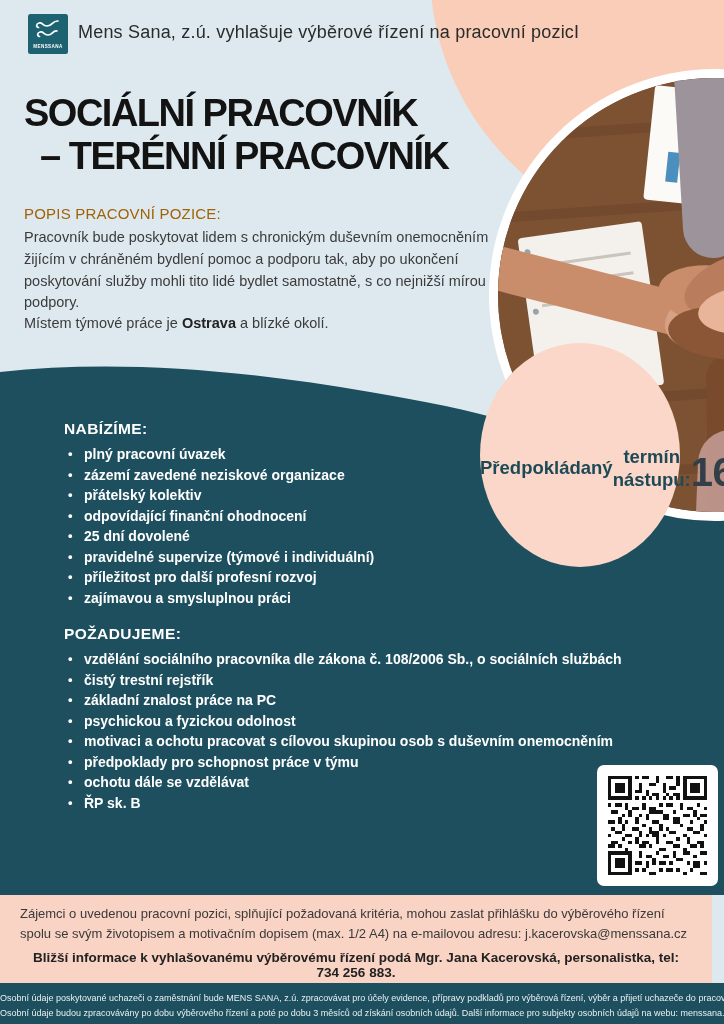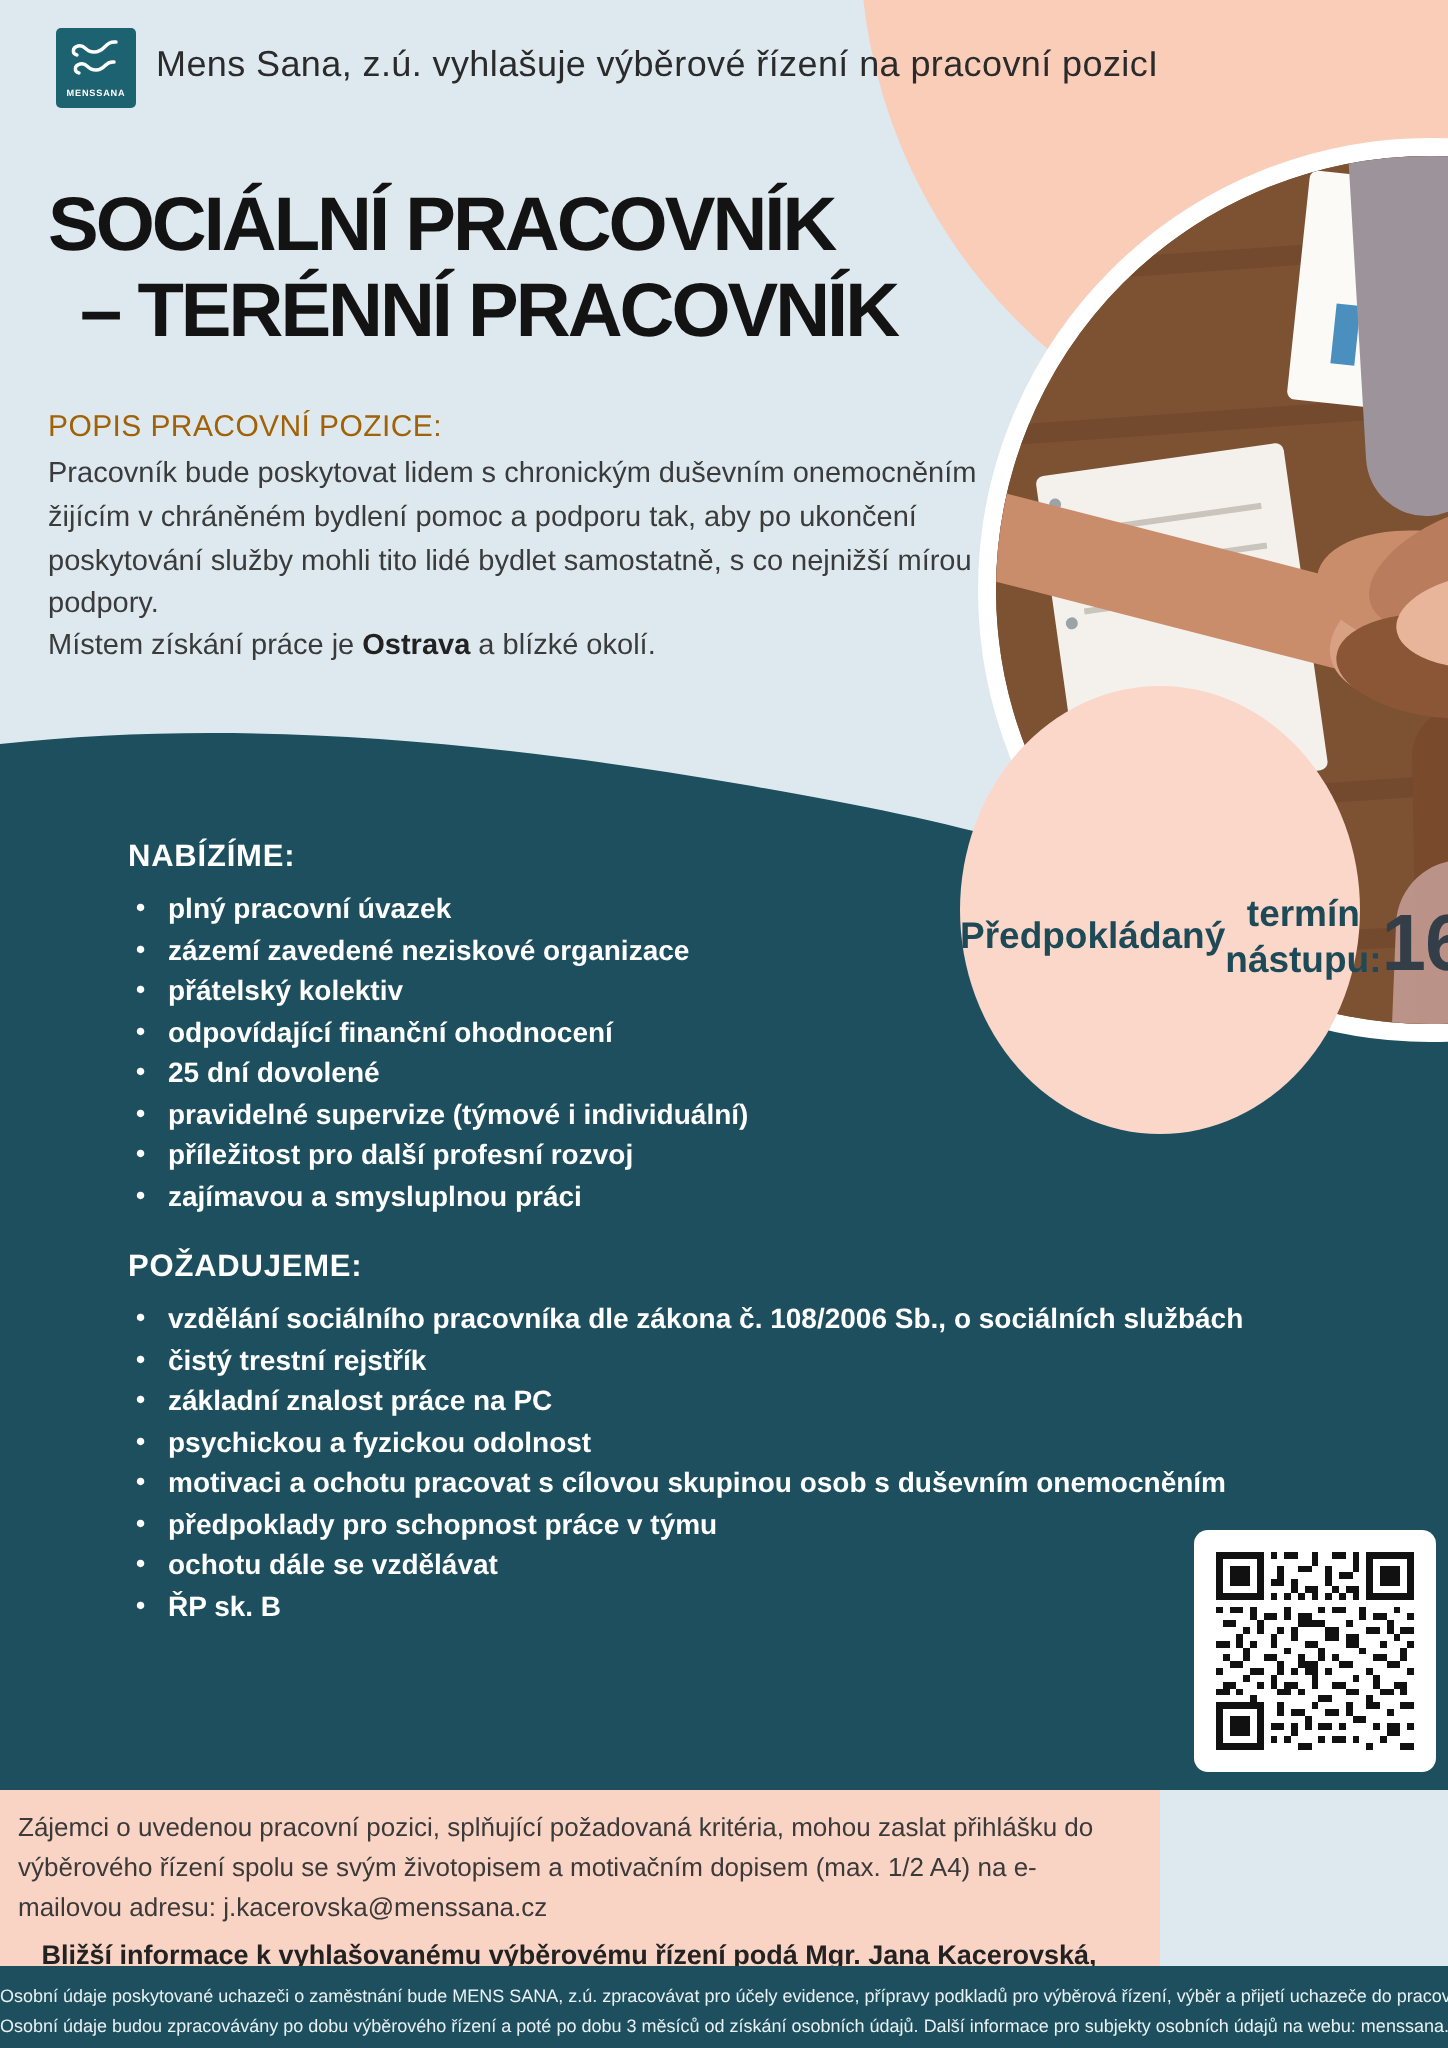--- a/index.html
+++ b/index.html
@@ -72,22 +72,22 @@
   }
   
   .qr-box {
     position:absolute; left:597px; top:765px; width:121px; height:121px;
     background:#fff; border-radius:7px; z-index:5;
     display:flex; align-items:center; justify-content:center;
   }
   .qr-box svg { width:99px; height:99px; }
   
   .footer-band {
-    position:absolute; left:0; top:895px; width:580px; height:88px;
-    background:#f9d3c4; z-index:6; padding:9px 20px 0 9px; color:#333;
+    position:absolute; left:0; top:895px; width:712px; height:88px;
+    background:#f9d3c4; z-index:6; padding:9px 20px 0 20px; color:#333;
   }
   .apply-text { font-size:13px; line-height:1.55; color:#3a3a3a; margin-bottom:6px; }
   .contact-line { font-size:13.5px; font-weight:700; text-align:center; color:#222; margin-bottom:16px; }
   .website-line { font-size:14px; font-weight:700; text-align:center; color:#222; }
   .legal-band {
     position:absolute; left:0; top:983px; width:724px; height:41px;
     background:#1d4f5e; z-index:6; padding-top:8px; text-align:center;
   }
   .legal-band p { font-size:9px; line-height:1.7; color:#e9f1f3; white-space:nowrap; }
 </style>
@@ -177,21 +177,21 @@
 
   <div class="org-intro">Mens Sana, z.ú.  vyhlašuje výběrové řízení na pracovní pozicI</div>
 
   <h1 class="job-title">
     <span class="line1">SOCIÁLNÍ PRACOVNÍK</span>
     <span class="line2">– TERÉNNÍ PRACOVNÍK</span>
   </h1>
 
   <div class="desc-heading">POPIS PRACOVNÍ POZICE:</div>
   <p class="desc-body">Pracovník bude poskytovat lidem s chronickým duševním onemocněním žijícím v chráněném bydlení pomoc a podporu tak, aby po ukončení poskytování služby mohli tito lidé bydlet samostatně, s co nejnižší mírou podpory.</p>
-  <p class="desc-location"><span>Místem získání práce je </span><b>Ostrava</b><span> a blízké okolí.</span></p>
+  <p class="desc-location"><span>Místem týmové práce je </span><b>Ostrava</b><span> a blízké okolí.</span></p>
 
   <div class="offer-block">
     <div class="list-heading">NABÍZÍME:</div>
     <ul class="poster-list">
       <li>plný pracovní úvazek</li>
       <li>zázemí zavedené neziskové organizace</li>
       <li>přátelský kolektiv</li>
       <li>odpovídající finanční ohodnocení</li>
       <li>25 dní dovolené</li>
       <li>pravidelné supervize (týmové i individuální)</li>

